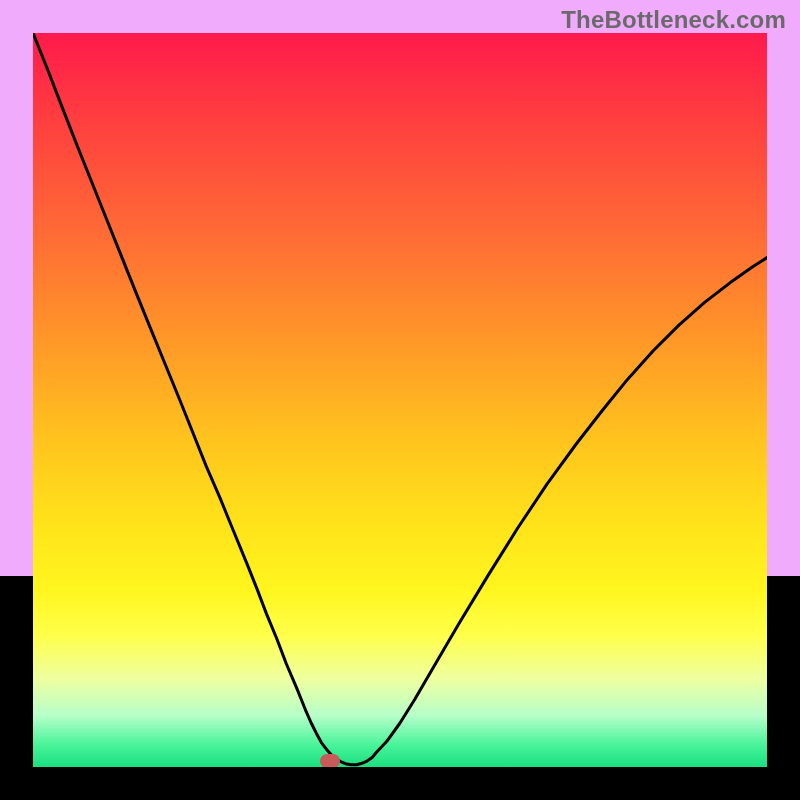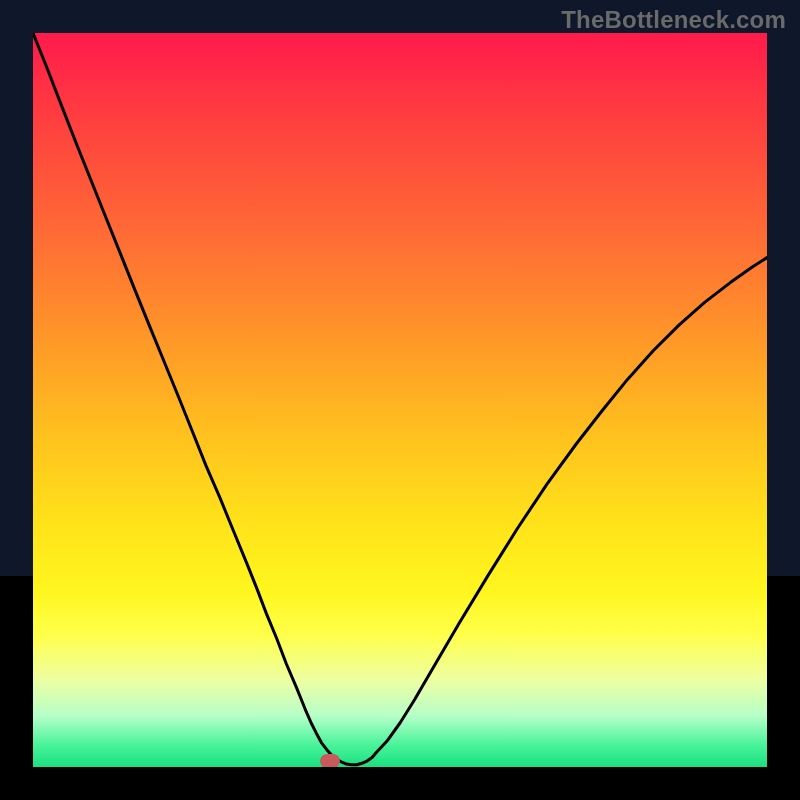--- a/index.html
+++ b/index.html
@@ -1,21 +1,21 @@
 <!DOCTYPE html>
 <html><head>
 <meta charset="utf-8">
 <style>
   * { margin: 0; padding: 0; box-sizing: border-box; }
   html, body { width: 800px; height: 800px; overflow: hidden; background: #000; }
   .frame {
     position: relative;
     width: 800px;
     height: 576px;
-    background: #0f172a;
+    background: #f0abfc;
   }
   .watermark {
     position: absolute;
     top: 6px;
     right: 14px;
     font-family: Arial, Helvetica, sans-serif;
     font-size: 24px;
     font-weight: bold;
     color: #6a6a6a;
     letter-spacing: 0.2px;

